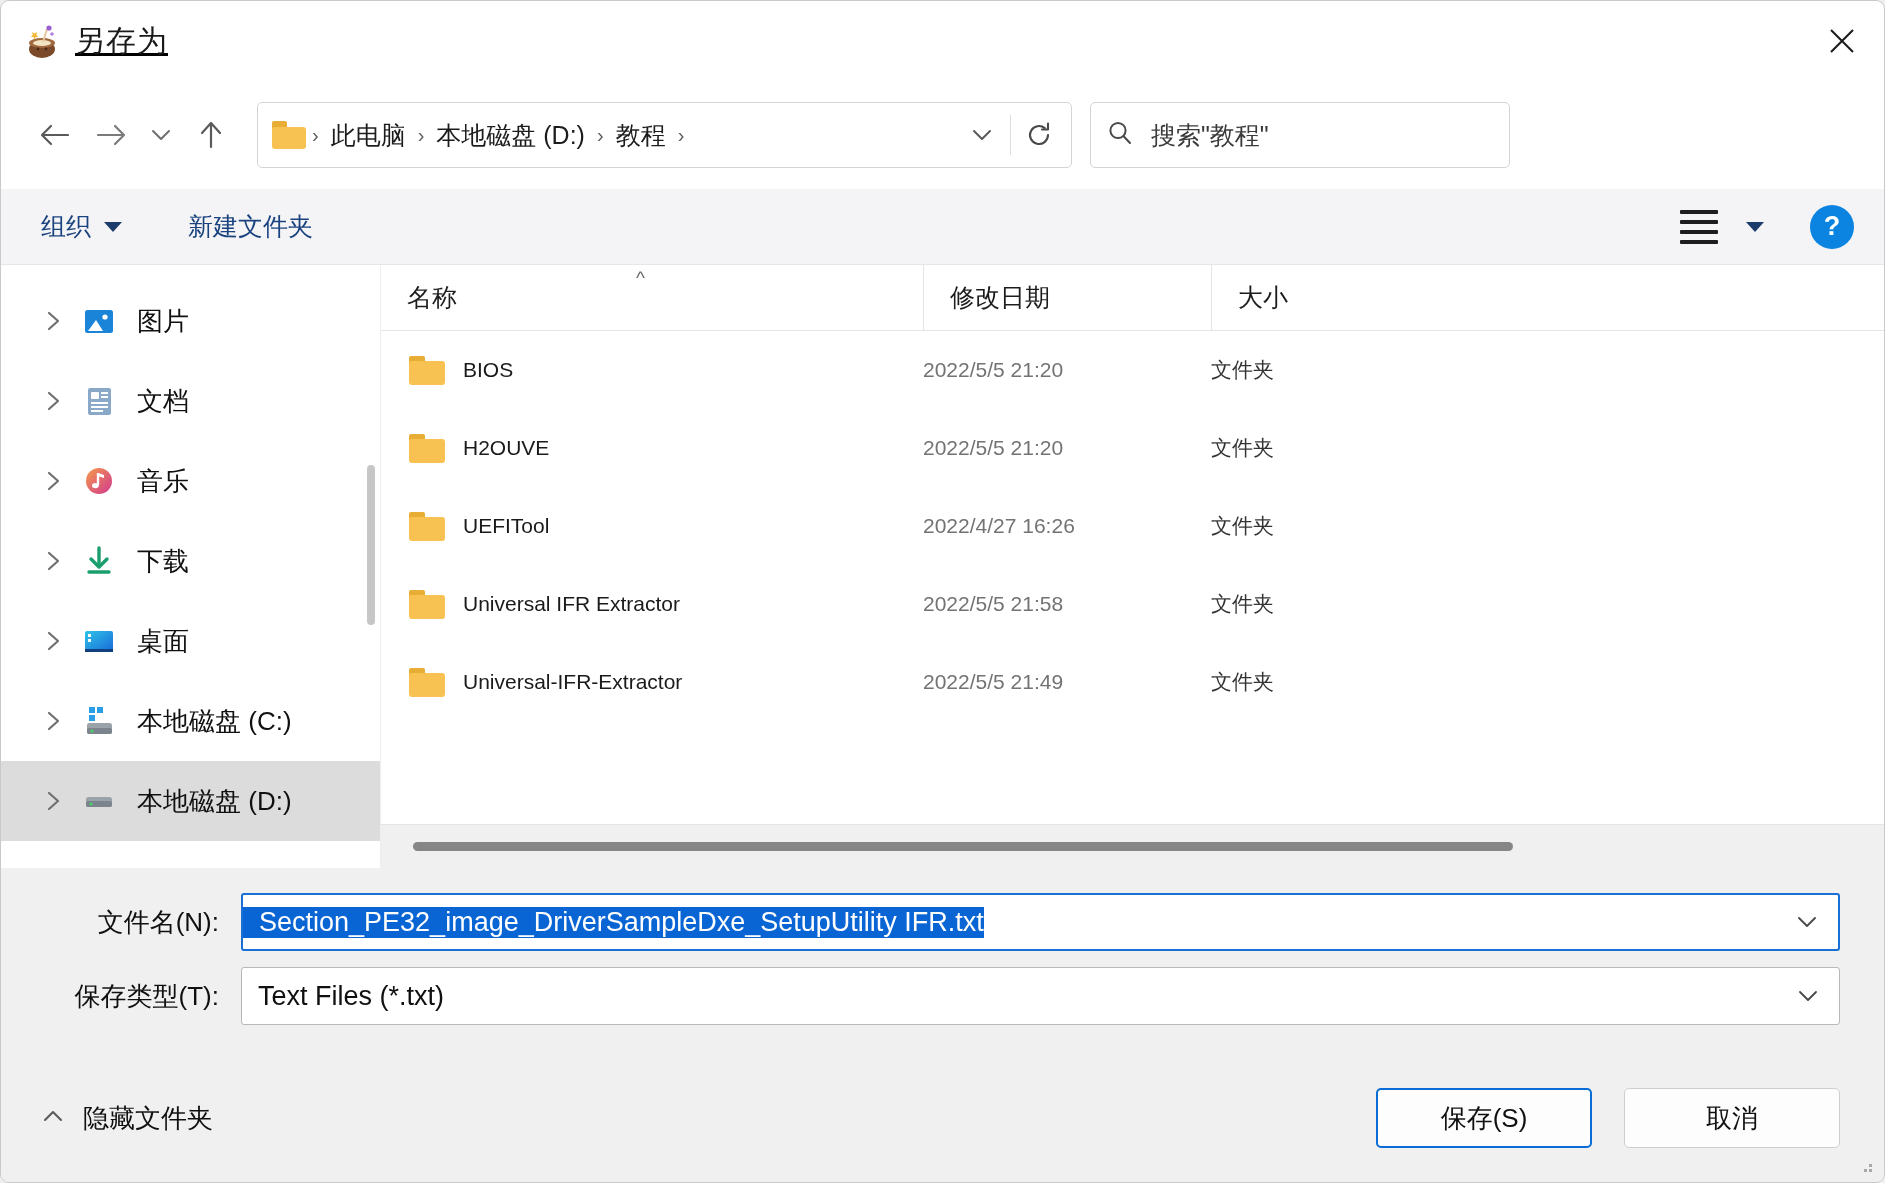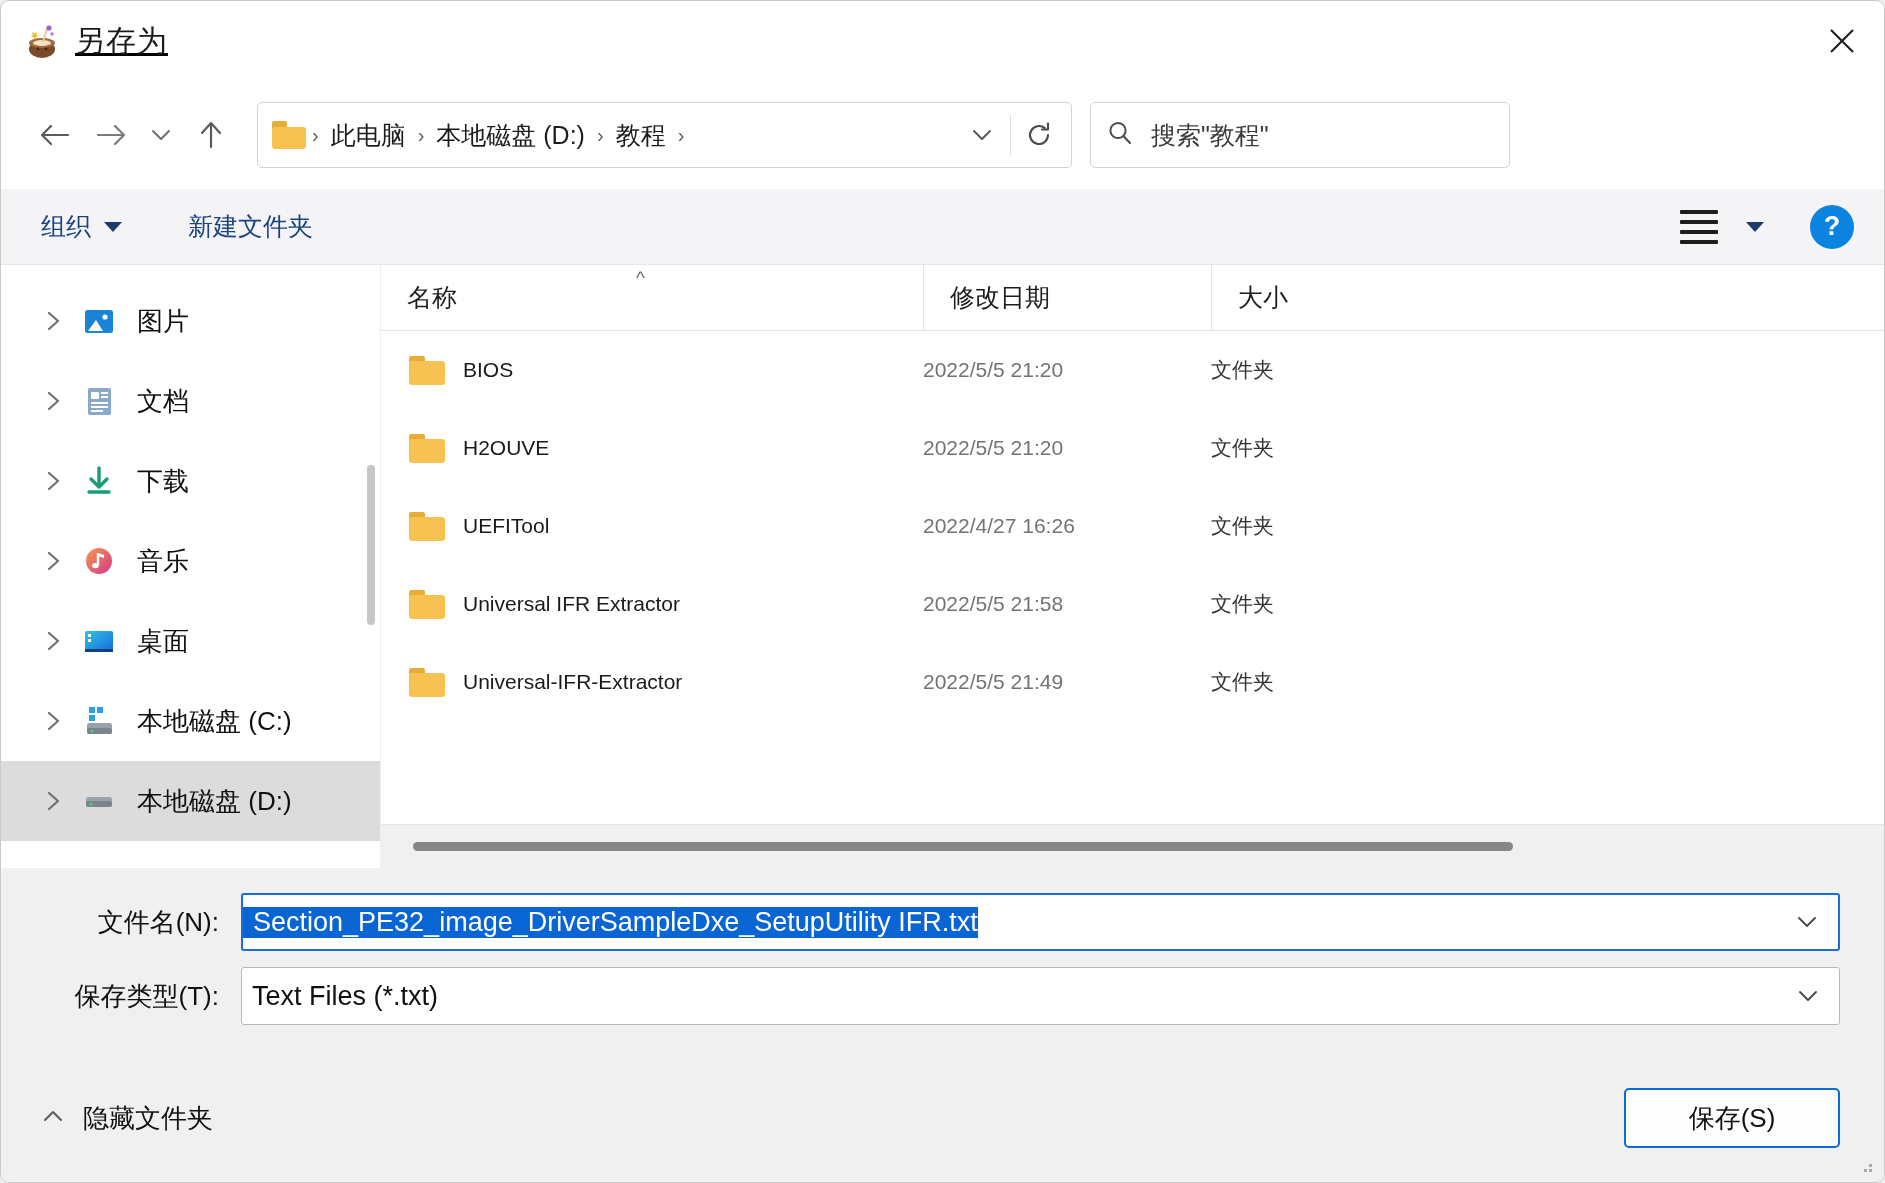--- a/index.html
+++ b/index.html
@@ -173,21 +173,21 @@
   .formlabel {
     flex: 0 0 196px; text-align: right; padding-right: 22px;
     font-size: 26px; color: #101010; white-space: nowrap;
   }
   .field {
     flex: 1 1 auto; height: 58px; background: #fff;
     border: 1px solid #b8b8b8; border-radius: 3px;
     display: flex; align-items: center; padding: 0 4px 0 0;
   }
   .field.focused { border: 2px solid #1a6fd4; }
-  .field-value { font-size: 27px; color: #101010; padding-left: 10px; white-space: nowrap; }
+  .field-value { font-size: 27px; color: #101010; padding-left: 16px; white-space: nowrap; }
   .field-value.selected { background: #0a65d4; color: #ffffff; }
   .field-spacer { flex: 1 1 auto; }
   .field-caret {
     width: 54px; display: flex; align-items: center; justify-content: center;
     color: #4a4a4a; flex: 0 0 54px;
   }
 
   
   .footer {
     flex: 0 0 128px; background: #f0f0f0;
@@ -375,49 +375,49 @@
       </div>
 
       <div class="side-item">
         <span class="side-chev">
           <svg width="18" height="22" viewBox="0 0 18 22">
               <path d="M4 3 L13 11 L4 19" stroke="#6f6f6f" stroke-width="2.2" fill="none" stroke-linecap="round" stroke-linejoin="round"></path>
             </svg>
         </span>
         <span class="side-ico">
           <svg width="40" height="40" viewBox="0 0 40 40">
-            <path d="M20 7 V24" stroke="#1b9e6e" stroke-width="3.4" stroke-linecap="round"></path>
-            <path d="M12 18 L20 26 L28 18" stroke="#1b9e6e" stroke-width="3.4" fill="none" stroke-linecap="round" stroke-linejoin="round"></path>
-            <path d="M10 31 H30" stroke="#1b9e6e" stroke-width="3.4" stroke-linecap="round"></path>
-          </svg>
-        </span>
-        <span class="side-label">下载</span>
-      </div>
-
-      <div class="side-item">
-        <span class="side-chev">
-          <svg width="18" height="22" viewBox="0 0 18 22">
-              <path d="M4 3 L13 11 L4 19" stroke="#6f6f6f" stroke-width="2.2" fill="none" stroke-linecap="round" stroke-linejoin="round"></path>
-            </svg>
-        </span>
-        <span class="side-ico">
-          <svg width="40" height="40" viewBox="0 0 40 40">
             <defs>
                 <linearGradient id="mg" x1="0" y1="0" x2="1" y2="1">
               <stop offset="0%" stop-color="#f59b4b"></stop>
                   <stop offset="100%" stop-color="#d2388f"></stop>
             </linearGradient>
               </defs>
             <circle cx="20" cy="20" r="13" fill="url(#mg)"></circle>
             <path d="M19 12 V24" stroke="#ffffff" stroke-width="2.4"></path>
             <path d="M19 12 L25 14 V17 L19 15 Z" fill="#ffffff"></path>
             <ellipse cx="16.4" cy="24.6" rx="3.4" ry="2.7" fill="#ffffff"></ellipse>
           </svg>
         </span>
         <span class="side-label">音乐</span>
+      </div>
+
+      <div class="side-item">
+        <span class="side-chev">
+          <svg width="18" height="22" viewBox="0 0 18 22">
+              <path d="M4 3 L13 11 L4 19" stroke="#6f6f6f" stroke-width="2.2" fill="none" stroke-linecap="round" stroke-linejoin="round"></path>
+            </svg>
+        </span>
+        <span class="side-ico">
+          <svg width="40" height="40" viewBox="0 0 40 40">
+            <path d="M20 7 V24" stroke="#1b9e6e" stroke-width="3.4" stroke-linecap="round"></path>
+            <path d="M12 18 L20 26 L28 18" stroke="#1b9e6e" stroke-width="3.4" fill="none" stroke-linecap="round" stroke-linejoin="round"></path>
+            <path d="M10 31 H30" stroke="#1b9e6e" stroke-width="3.4" stroke-linecap="round"></path>
+          </svg>
+        </span>
+        <span class="side-label">下载</span>
       </div>
 
       <div class="side-item">
         <span class="side-chev">
           <svg width="18" height="22" viewBox="0 0 18 22">
               <path d="M4 3 L13 11 L4 19" stroke="#6f6f6f" stroke-width="2.2" fill="none" stroke-linecap="round" stroke-linejoin="round"></path>
             </svg>
         </span>
         <span class="side-ico">
           <svg width="40" height="40" viewBox="0 0 40 40">
@@ -599,20 +599,23 @@
         <svg width="24" height="18" viewBox="0 0 24 18">
             <path d="M4 13 L12 5 L20 13" stroke="#5c5c5c" stroke-width="2.1" fill="none" stroke-linecap="round" stroke-linejoin="round"></path>
           </svg>
       </span>
       <span class="hide-text">隐藏文件夹</span>
     </div>
     <div class="footer-spacer"></div>
     <div class="btn primary">
       <span>保存(S)</span>
     </div>
+    <div class="btn">
+      <span>取消</span>
+    </div>
     <div class="grip">
       <i style="left:11px;top:11px"></i>
       <i style="left:6px;top:11px"></i>
       <i style="left:11px;top:6px"></i>
     </div>
   </div>
 
 </div>
 
 </body></html>

